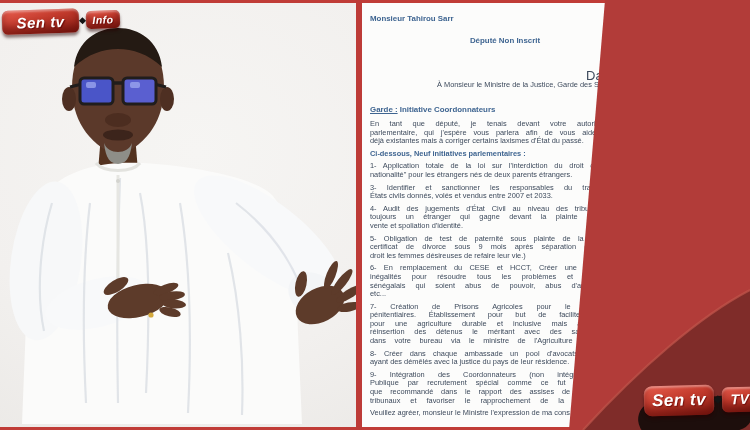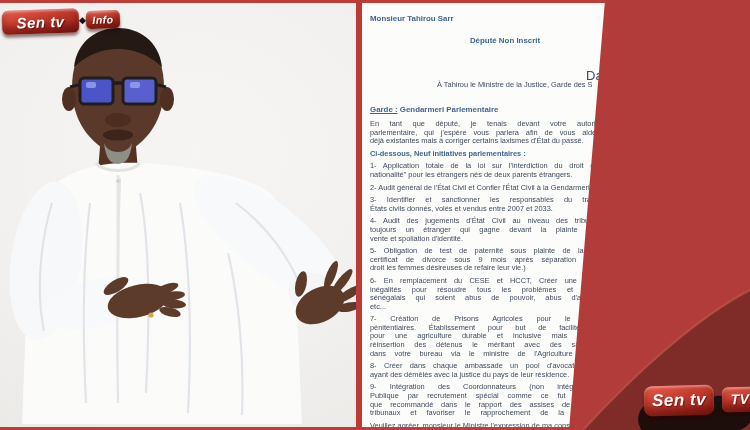--- a/index.html
+++ b/index.html
@@ -130,37 +130,34 @@
         <ellipse cx="301" cy="281" rx="13" ry="5.5" transform="rotate(-78 301 281)"></ellipse>
       </g>
     </svg>
   </div>
 
   <div class="doc-panel">
     <div class="letter">
       <div class="hdr">Monsieur Tahirou Sarr</div>
       <div class="hdr second">Député Non Inscrit</div>
       <div class="dateline">Dak</div>
-      <div class="recipient">À Tahirou le Ministre de la Justice, Garde des S</div>
-      <div class="subject"><span class="u">Garde :</span><span> Gendarmeri Parlementaire</span></div>
+      <div class="recipient">À Monsieur le Ministre de la Justice, Garde des S</div>
+      <div class="subject"><span class="u">Garde :</span><span> Initiative Coordonnateurs</span></div>
       <div class="intro-gap">
           <div class="para">
             <div class="ln j">En tant que député, je tenais devant votre autorité d'exerce</div>
             <div class="ln j">parlementaire, qui j'espère vous parlera afin de vous aider davantage</div>
             <div class="ln">déjà existantes mais à corriger certains laxismes d'État du passé.</div>
           </div>
           <div class="para bold-para">
             <div class="ln">Ci-dessous, Neuf initiatives parlementaires :</div>
           </div>
           <div class="para">
             <div class="ln j">1- Application totale de la loi sur l'interdiction du droit du sol et la</div>
             <div class="ln">nationalité" pour les étrangers nés de deux parents étrangers.</div>
-          </div>
-          <div class="para">
-            <div class="ln">2- Audit général de l'État Civil et Confier l'État Civil à la Gendarmeri</div>
           </div>
           <div class="para">
             <div class="ln j">3- Identifier et sanctionner les responsables du trafic d'identité.</div>
             <div class="ln">États civils donnés, volés et vendus entre 2007 et 2033.</div>
           </div>
           <div class="para">
             <div class="ln j">4- Audit des jugements d'État Civil au niveau des tribunaux et la r</div>
             <div class="ln j">toujours un étranger qui gagne devant la plainte d'un plaignant</div>
             <div class="ln">vente et spoliation d'identité.</div>
           </div>

